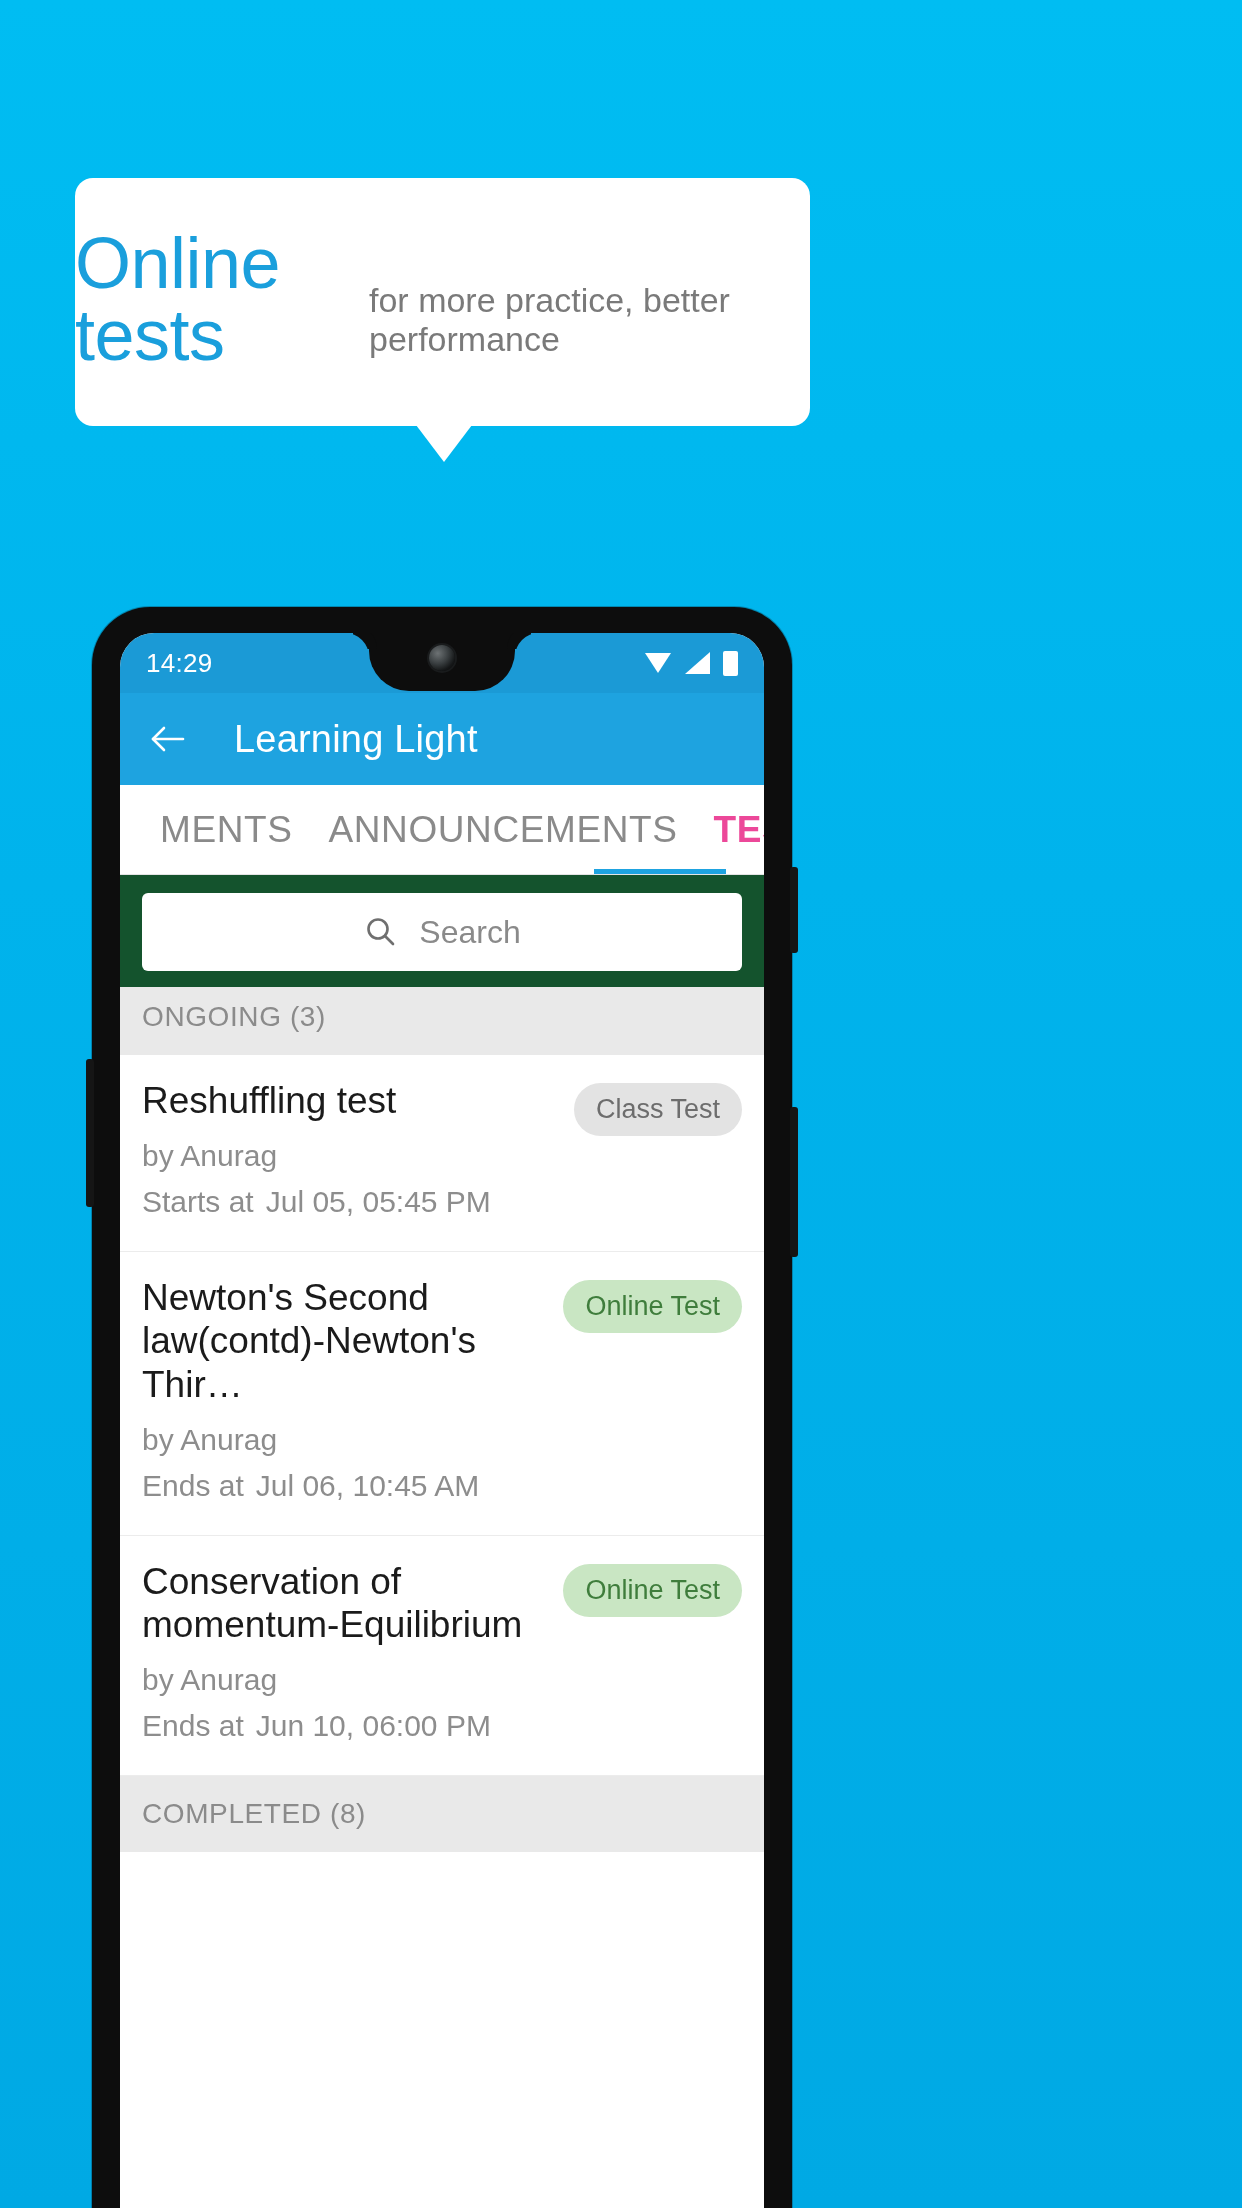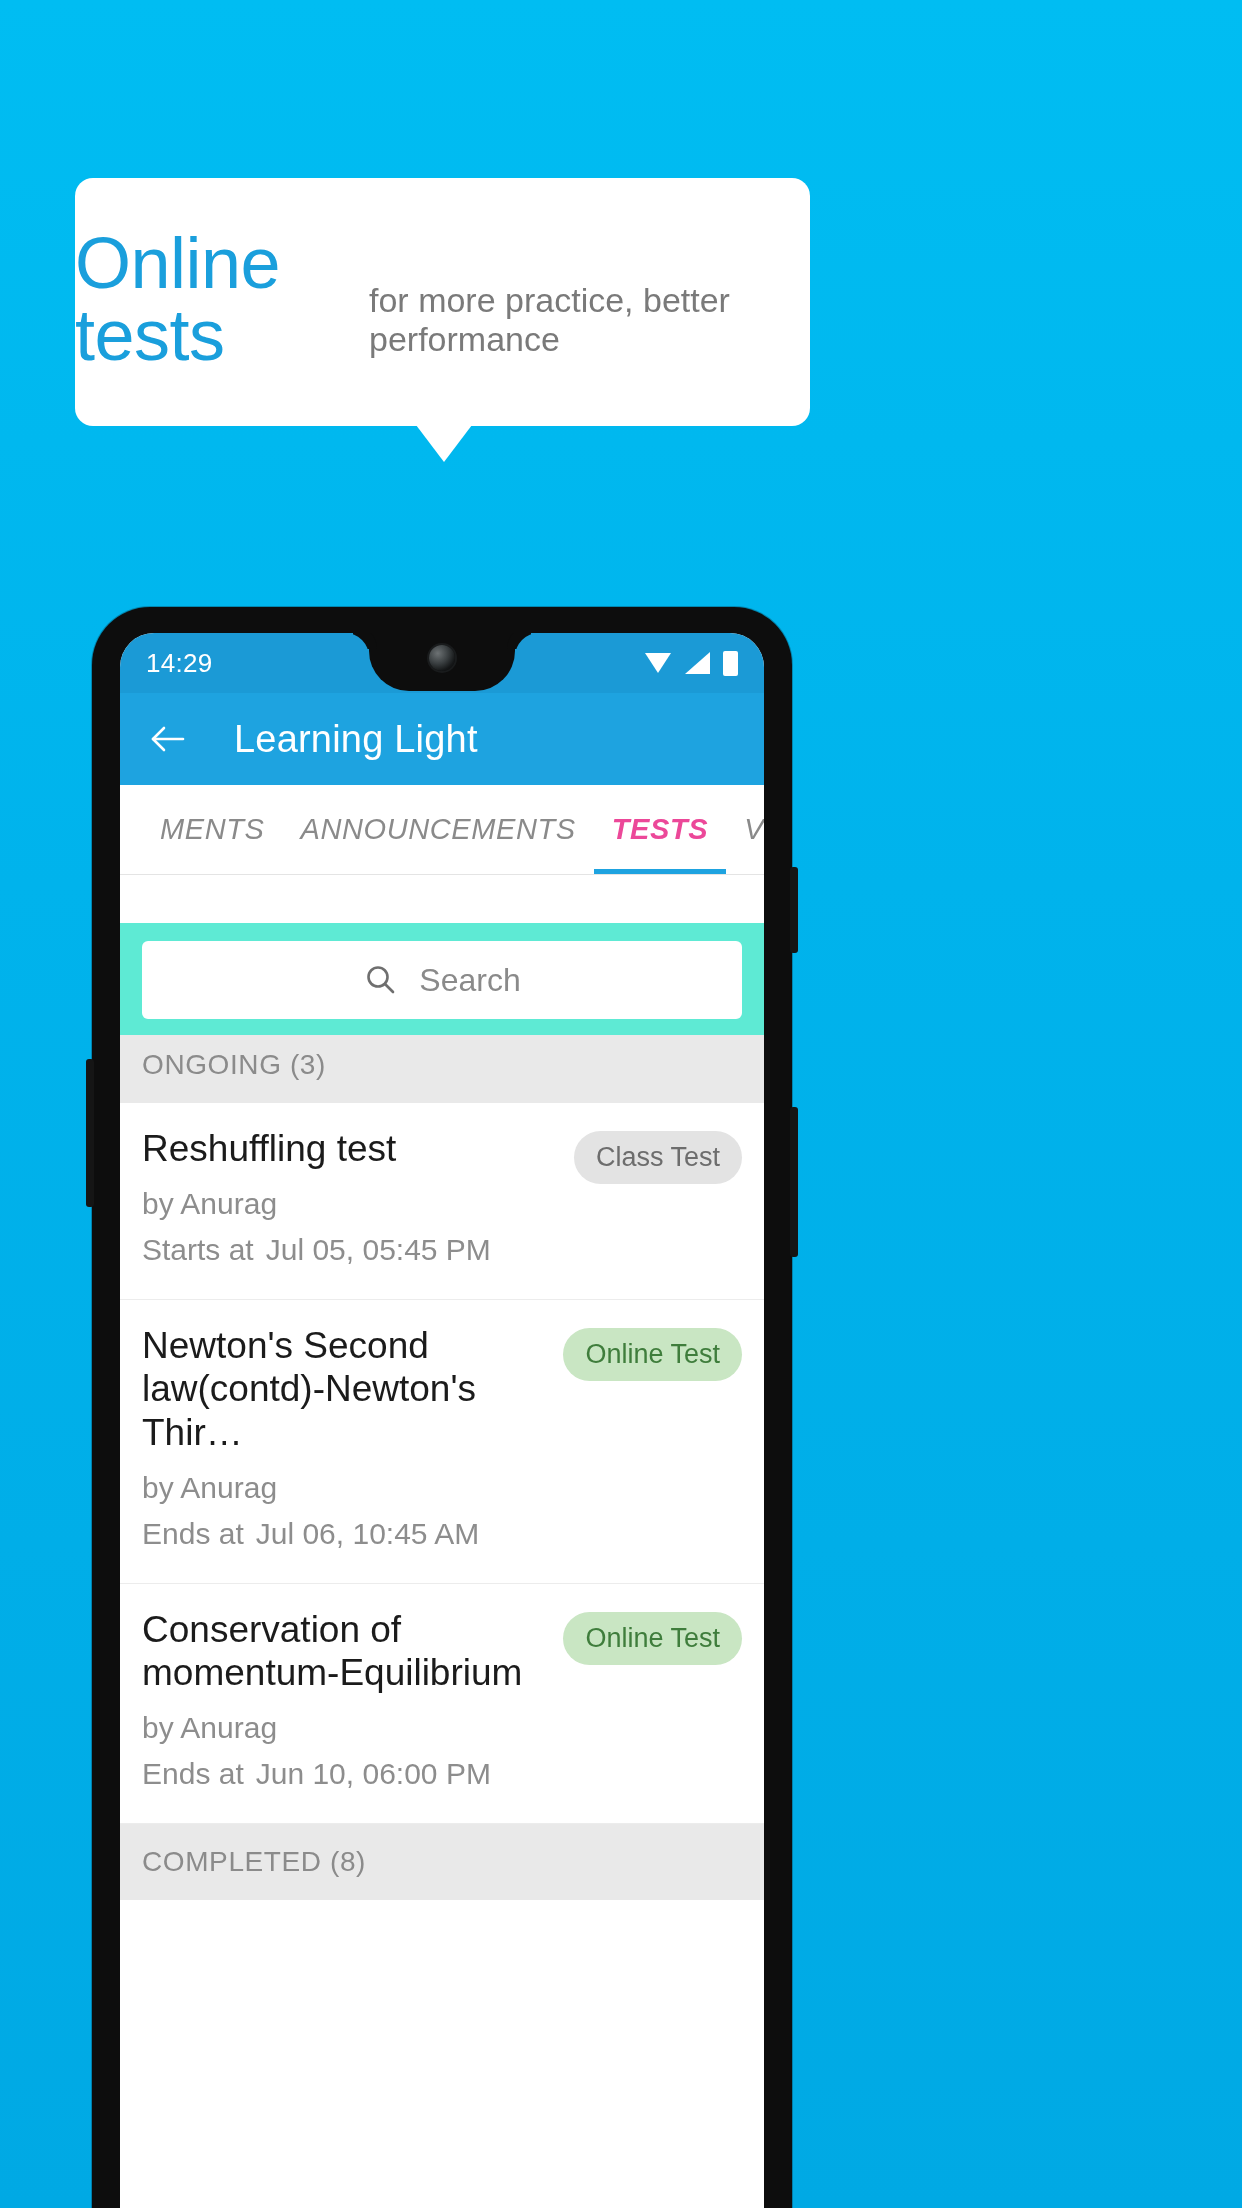--- a/index.html
+++ b/index.html
@@ -95,30 +95,30 @@
   .back-arrow svg { display:block; }
   .appbar-title { font-size:38px; font-weight:400; margin-left:44px; letter-spacing:.2px; }
 
   
   .tabs {
     height:90px; background:#ffffff; display:flex; align-items:center;
     padding-left:22px; border-bottom:1px solid #e4e4e4; position:relative;
     overflow:hidden; white-space:nowrap;
   }
   .tab {
-    font-size:29px; color:#8a8a8a; letter-spacing:.6px; padding:16px 18px;
-    height:100%; display:flex; align-items:center; flex:none;font-style:italic;
+    font-size:37px; color:#8a8a8a; letter-spacing:.6px; padding:16px 18px;
+    height:100%; display:flex; align-items:center; flex:none;
   }
   .tab.active { color:#ec4899; font-weight:700; }
   .tab-underline {
     position:absolute; bottom:0; height:5px; background:#1ea3e0;
   }
 
   
-  .search-wrap { background:#5eead4; padding:18px 22px 16px 22px;margin-top:48px; }
+  .search-wrap { background:#14532d; padding:18px 22px 16px 22px; }
   .search-box {
     height:78px; background:#fff; border-radius:6px;
     display:flex; align-items:center; justify-content:center; gap:20px;
   }
   .search-icon svg { display:block; }
   .search-placeholder { font-size:32px; color:#8a8a8a; }
 
   
   .section-head {
     background:#e9e9e9; padding:14px 22px 22px 22px;

